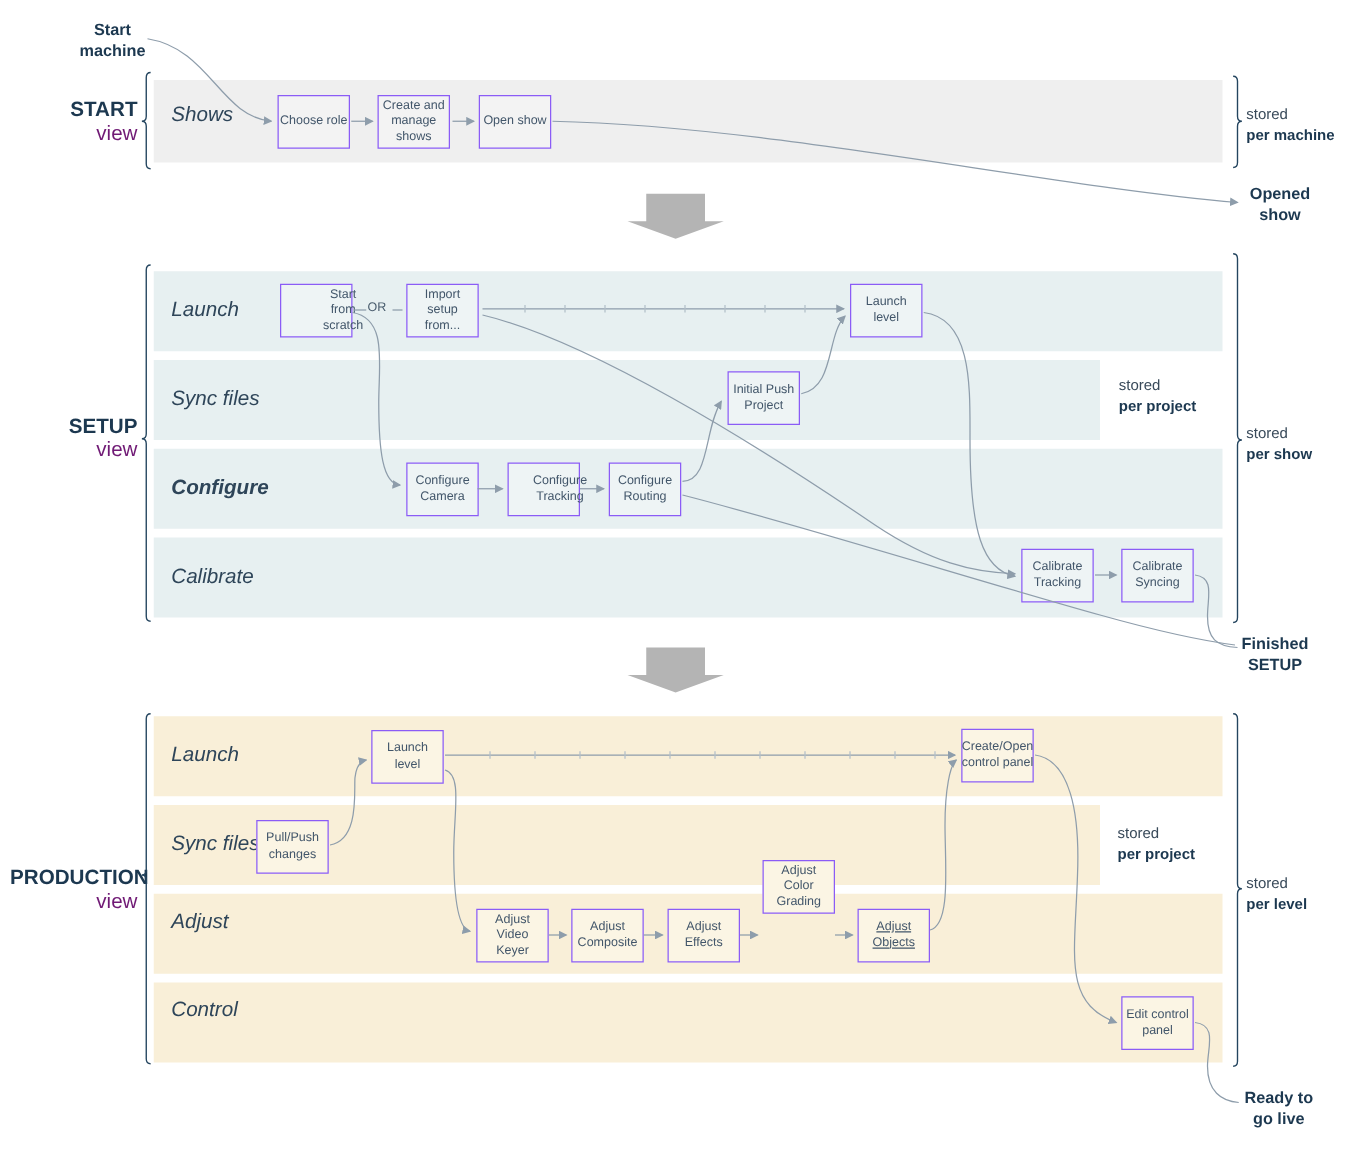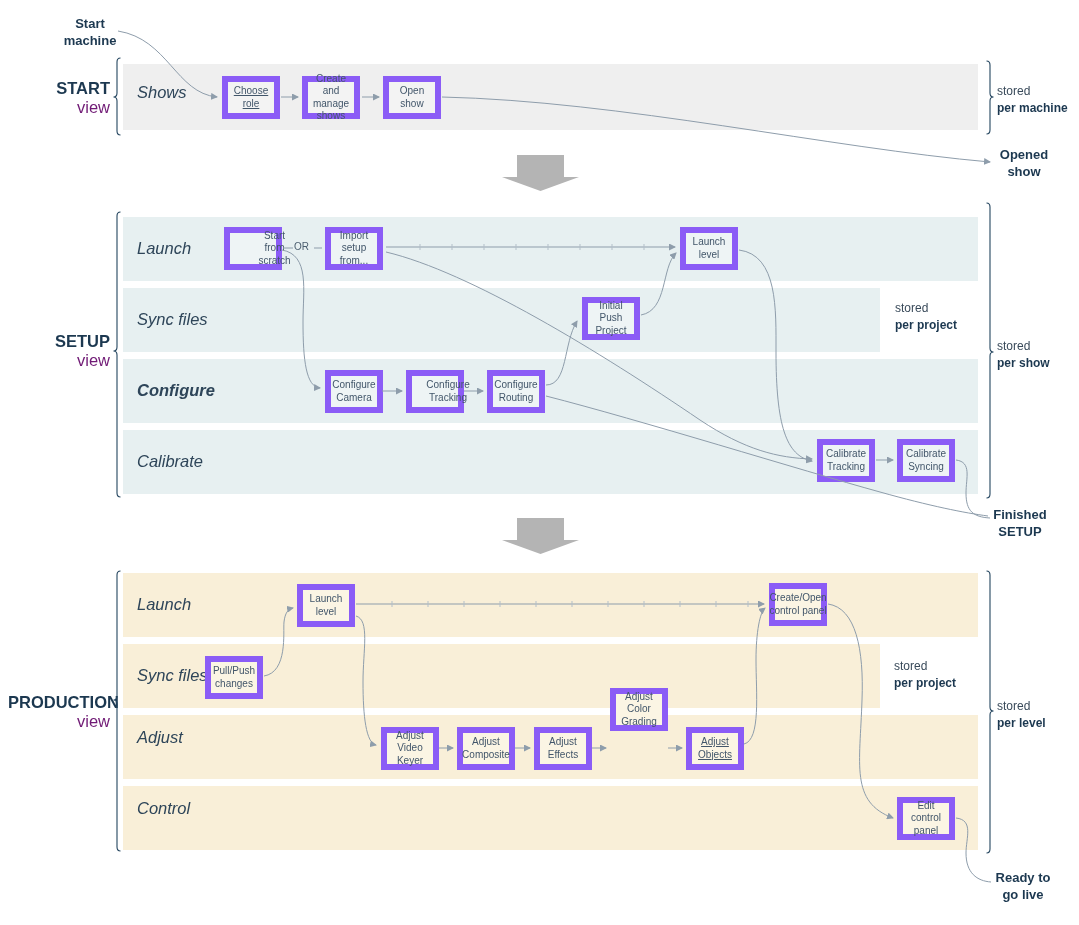--- a/index.html
+++ b/index.html
@@ -11,21 +11,21 @@
   .band.start{background:#efefef;}
   .band.setup{background:#e7f0f1;}
   .band.prod{background:#f9efd8;}
   .band.short{width:757px;}
   .row-label{
     position:absolute;font-style:italic;font-size:16.5px;color:#2e4559;
     white-space:nowrap;
   }
   .node{
     position:absolute;width:58px;height:43px;box-sizing:border-box;
-    border:6px solid #8b5cf6;display:flex;align-items:center;justify-content:center;
+    border:1px solid #8b5cf6;display:flex;align-items:center;justify-content:center;
     text-align:center;font-size:10px;line-height:1.25;color:#42566a;padding:1px;
   }
   .node.start{background:#f3f3f3;}
   .node.setup{background:#eef4f5;}
   .node.prod{background:#fbf5e4;}
   .view-label{position:absolute;text-align:right;line-height:19px;}
   .view-label .t{font-weight:bold;font-size:16.5px;color:#1c3850;}
   .view-label .s{font-size:16.5px;color:#701a75;}
   .ann{
     position:absolute;font-weight:bold;font-size:13px;line-height:16.5px;
@@ -110,21 +110,21 @@
   </div>
   <div class="stored" style="left:894px;top:658px;">
     <div class="l1">stored</div>
     <div class="l2">per project</div>
   </div>
   <div class="stored" style="left:997px;top:698px;">
     <div class="l1">stored</div>
     <div class="l2">per level</div>
   </div>
 
-  <div class="node start" style="left:222px;top:76px;text-decoration:underline;">Choose role</div>
+  <div class="node start" style="left:222px;top:76px;">Choose role</div>
   <div class="node start" style="left:302px;top:76px;">Create and manage shows</div>
   <div class="node start" style="left:383px;top:76px;">Open show</div>
 
   <div class="node setup" style="left:224px;top:227px;padding-left:44px;">Start from scratch</div>
   <div class="or-label" style="left:294px;top:241px;">OR</div>
   <div class="node setup" style="left:325px;top:227px;">Import setup from...</div>
   <div class="node setup" style="left:680px;top:227px;">Launch level</div>
   <div class="node setup" style="left:582px;top:297px;">Initial Push Project</div>
   <div class="node setup" style="left:325px;top:370px;">Configure Camera</div>
   <div class="node setup" style="left:406px;top:370px;padding-left:27px;">Configure Tracking</div>

